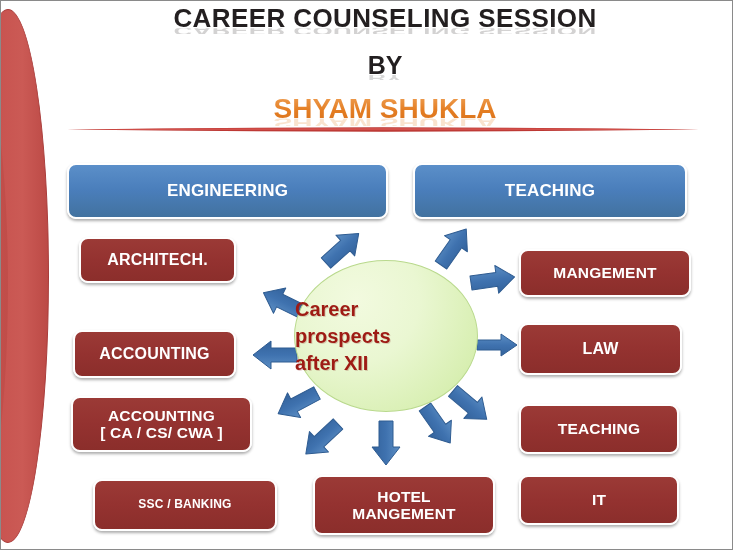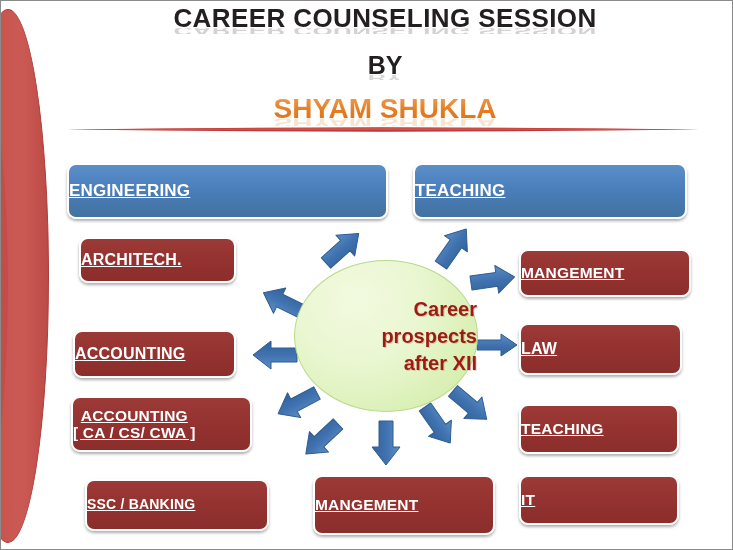--- a/index.html
+++ b/index.html
@@ -124,64 +124,64 @@
     height: 9px;
   }
 
   
   .node {
     position: absolute;
     box-sizing: border-box;
     border-radius: 9px;
     display: flex;
     align-items: center;
+    justify-content: center;
     text-align: center;
     color: #ffffff;
     font-weight: bold;
     letter-spacing: 0.2px;
     border: 2px solid #ffffff;
     box-shadow: 0 2px 3px rgba(0,0,0,0.32);
     line-height: 1.12;
-    text-decoration: underline;
   }
   .node.blue {
     background: linear-gradient(180deg, #5b8fc9 0%, #4a7ebb 48%, #42729f 100%);
   }
   .node.red {
     background: linear-gradient(180deg, #9b3a36 0%, #943230 50%, #8b2e2b 100%);
   }
   .node .l2 { display: block; }
 
   
   #node-engineering { left: 66px;  top: 162px; width: 321px; height: 56px; font-size: 17px; }
   #node-medical     { left: 412px; top: 162px; width: 274px; height: 56px; font-size: 17px; }
   #node-architech   { left: 78px;  top: 236px; width: 157px; height: 46px; font-size: 16px; }
   #node-journalism  { left: 72px;  top: 329px; width: 163px; height: 48px; font-size: 16px; }
   #node-accounting  { left: 70px;  top: 395px; width: 181px; height: 56px; font-size: 15.5px; }
-  #node-ssc         { left: 84px; top: 478px; width: 184px; height: 52px; font-size: 14px; }
+  #node-ssc         { left: 92px; top: 478px; width: 184px; height: 52px; font-size: 12px; }
   #node-hotel       { left: 312px; top: 474px; width: 182px; height: 60px; font-size: 15.5px; }
   #node-mangement   { left: 518px; top: 248px; width: 172px; height: 48px; font-size: 15.5px; }
   #node-law         { left: 518px; top: 322px; width: 163px; height: 52px; font-size: 16px; }
   #node-teaching    { left: 518px; top: 403px; width: 160px; height: 50px; font-size: 15.5px; }
   #node-it          { left: 518px; top: 474px; width: 160px; height: 50px; font-size: 15.5px; }
 
   
   #centre-circle {
     position: absolute;
     left: 293px;
     top: 259px;
     width: 184px;
     height: 152px;
     border-radius: 50%;
     background: radial-gradient(circle at 34% 26%, #f2fadf 0%, #eaf7d2 38%, #d8efb2 78%, #c8e69b 100%);
     border: 1px solid #b9d98d;
     box-sizing: border-box;
     display: flex;
     flex-direction: column;
-    align-items: flex-end;
+    align-items: flex-start;
     justify-content: center;
     color: #9e1b14;
     font-weight: bold;
     font-size: 20px;
     line-height: 27px;
     text-shadow: 1px 1px 0 rgba(120,0,0,0.18);
     text-align: center;
   }
 
   
@@ -293,20 +293,21 @@
       <span class="l2">[ CA / CS/ CWA ]</span>
     </span>
   </div>
 
   <div class="node red" id="node-ssc">
     <span>SSC / BANKING</span>
   </div>
 
   <div class="node red" id="node-hotel">
     <span>
+      <span class="l2">HOTEL</span>
       <span class="l2">MANGEMENT</span>
     </span>
   </div>
 
   <div class="node red" id="node-mangement">
     <span>MANGEMENT</span>
   </div>
 
   <div class="node red" id="node-law">
     <span>LAW</span>

